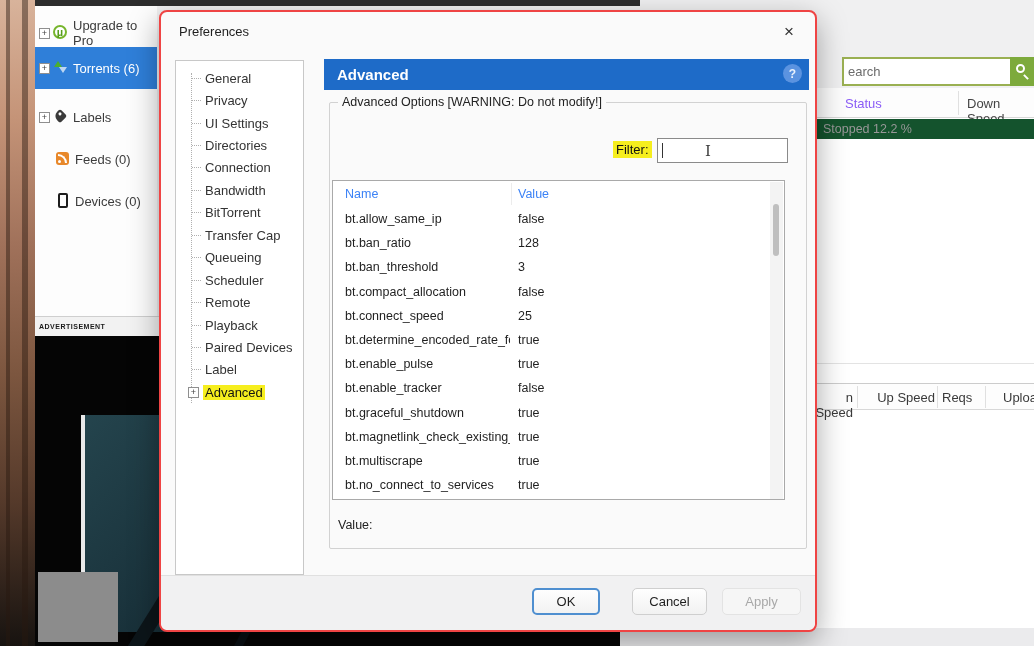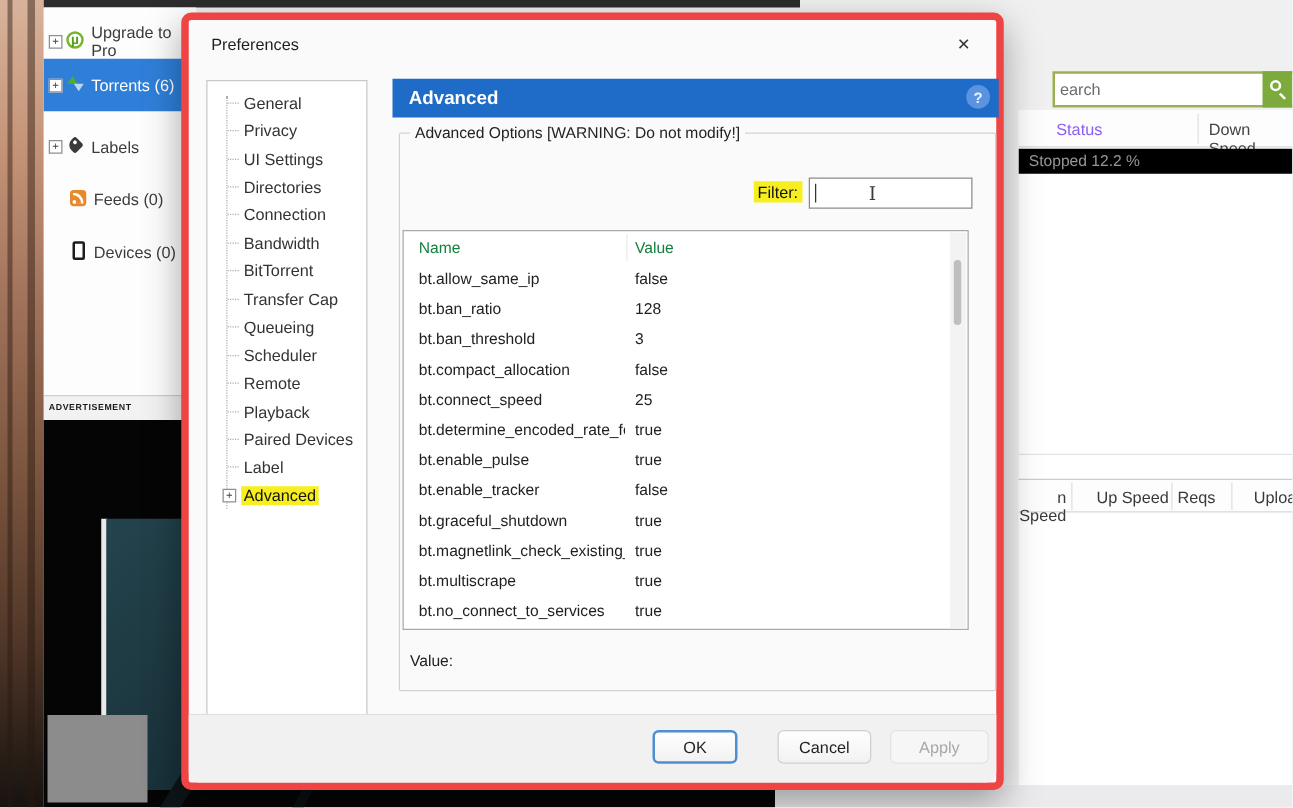--- a/index.html
+++ b/index.html
@@ -63,38 +63,38 @@
   .search-input { position:absolute; left:842px; top:57px; width:204px; height:29px; background:#fff;
     border:2px solid #9ab052; font-size:13px; color:#6b6b6b; display:flex; align-items:center; padding-left:4px; }
   .search-btn { position:absolute; left:1010px; top:57px; width:24px; height:29px; background:#7daa3c; border:none; cursor:pointer; }
   .mag-glyph { position:absolute; left:6px; top:7px; width:9px; height:9px; border:2px solid #fff; border-radius:50%; }
   .mag-glyph::after { content:""; position:absolute; left:7px; top:8px; width:2px; height:6px; background:#fff; transform:rotate(-45deg); }
 
   .list-header { position:absolute; left:815px; top:88px; width:219px; height:30px; background:#fdfdfd; border-bottom:1px solid #d8d8d8; }
   .list-header .col-line { position:absolute; left:143px; top:3px; height:24px; width:1px; background:#e0e0e0; }
   .hdr-status { position:absolute; left:30px; top:8px; font-size:13px; color:#8b5cf6; }
   .hdr-down { position:absolute; left:152px; top:8px; font-size:13px; color:#444; }
-  .list-row { position:absolute; left:815px; top:119px; width:219px; height:20px; background:#000000;
+  .list-row { position:absolute; left:815px; top:119px; width:219px; height:20px; background:#14532d;
     font-size:12.5px; color:#979797; display:flex; align-items:center; padding-left:8px; }
 
   .split-line1 { position:absolute; left:815px; top:363px; width:219px; height:1px; background:#e3e3e3; }
   .split-line2 { position:absolute; left:815px; top:383px; width:219px; height:1px; background:#cccccc; }
   .detail-header { position:absolute; left:815px; top:384px; width:219px; height:26px; background:#fdfdfd; border-bottom:1px solid #d8d8d8; }
   .detail-header .v1 { position:absolute; left:42px; top:2px; height:22px; width:1px; background:#e0e0e0; }
   .detail-header .v2 { position:absolute; left:122px; top:2px; height:22px; width:1px; background:#e0e0e0; }
   .detail-header .v3 { position:absolute; left:170px; top:2px; height:22px; width:1px; background:#e0e0e0; }
   .dh-col { position:absolute; top:6px; font-size:13px; color:#3a3a3a; }
   .dh-nspeed { left:0; width:38px; text-align:right; }
   .dh-upspeed { left:62px; width:58px; text-align:right; }
   .dh-reqs { left:127px; }
   .dh-upload { left:188px; width:40px; overflow:hidden; white-space:nowrap; }
 
   
-  .dialog { position:absolute; left:145px; top:10px; width:658px; height:622px; background:#fafafa;
-    border:6px solid #ef4444; border-radius:8px; box-shadow:0 10px 30px rgba(0,0,0,.35); z-index:10; }
+  .dialog { position:absolute; left:159px; top:10px; width:658px; height:622px; background:#fafafa;
+    border:2px solid #ef4444; border-radius:8px; box-shadow:0 10px 30px rgba(0,0,0,.35); z-index:10; }
   .dlg-title { position:absolute; left:18px; top:12px; font-size:13px; color:#1f1f1f; }
   .dlg-close { position:absolute; right:14px; top:8px; width:24px; height:24px; font-size:17px; color:#333;
     display:flex; align-items:center; justify-content:center; cursor:pointer; }
 
   .tree-panel { position:absolute; left:14px; top:48px; width:129px; height:515px; background:#fff; border:1px solid #c8c8c8; }
   .tree-vline { position:absolute; left:15px; top:12px; height:330px; border-left:1px dotted #b0b0b0; }
   .tree-list { position:absolute; left:0; top:6px; width:129px; }
   .tree-item { height:22.45px; display:flex; align-items:center; font-size:13px; color:#333; cursor:pointer; }
   .tree-item .tick { width:9px; margin-left:16px; border-top:1px dotted #b0b0b0; flex:0 0 9px; }
   .tree-item .t-label { padding:0 2px; margin-left:2px; white-space:nowrap; }
@@ -112,21 +112,21 @@
   .group-box { position:absolute; left:168px; top:90px; width:478px; height:447px; border:1px solid #d2d2d2; border-radius:2px; }
   .group-label { position:absolute; left:8px; top:-8px; background:#fafafa; padding:0 4px; font-size:12.5px; color:#222; }
 
   .filter-label { position:absolute; left:283px; top:38px; background:#f6ee1e; color:#111; font-size:13px; padding:1px 3px; }
   .filter-input { position:absolute; left:327px; top:35px; width:131px; height:25px; background:#fff; border:1px solid #8a8a8a; cursor:text; }
   .caret { position:absolute; left:4px; top:4px; width:1px; height:15px; background:#333; }
   .ibeam { position:absolute; left:44px; top:4px; width:12px; height:16px; font-family:"DejaVu Serif", serif;
     font-size:15px; line-height:16px; color:#3c3c3c; text-align:center; }
 
   .adv-table { position:absolute; left:2px; top:77px; width:453px; height:320px; background:#fff; border:1px solid #a9a9a9; overflow:hidden; }
-  .tbl-head { position:absolute; left:0; top:0; width:100%; height:26px; font-size:12.5px; color:#15803d; }
+  .tbl-head { position:absolute; left:0; top:0; width:100%; height:26px; font-size:12.5px; color:#3b82f6; }
   .tbl-head .c-name { position:absolute; left:12px; top:6px; }
   .tbl-head .c-value { position:absolute; left:185px; top:6px; }
   .tbl-head .c-line { position:absolute; left:178px; top:2px; width:1px; height:22px; background:#ececec; }
   .tbl-rows { position:absolute; left:0; top:27px; width:437px; }
   .tbl-row { height:24.2px; position:relative; font-size:12.5px; color:#1f1f1f; cursor:default; }
   .tbl-row .cell-name { position:absolute; left:12px; top:4px; width:165px; white-space:nowrap; overflow:hidden; }
   .tbl-row .cell-value { position:absolute; left:185px; top:4px; }
   .tbl-scroll { position:absolute; right:1px; top:1px; width:13px; height:318px; background:#f3f3f3; }
   .tbl-thumb { position:absolute; left:3px; top:22px; width:6px; height:52px; background:#bfbfbf; border-radius:3px; cursor:grab; }
 

